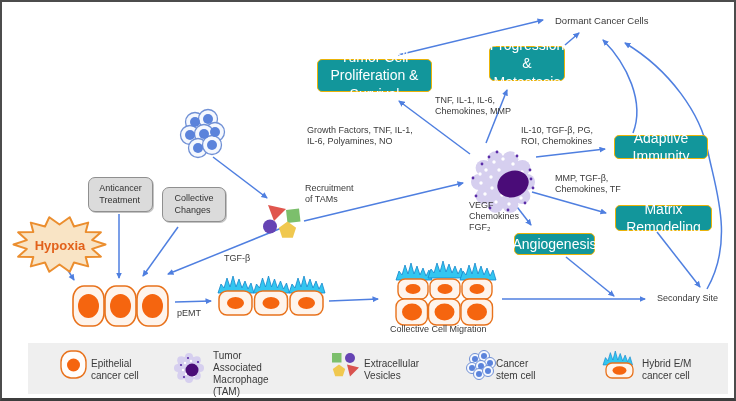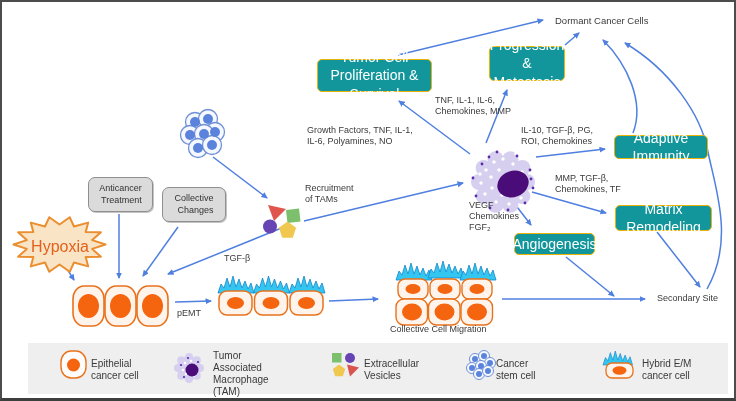--- a/index.html
+++ b/index.html
@@ -7,24 +7,24 @@
     font-family:"Liberation Sans",sans-serif;box-sizing:border-box;
     border:2px solid #4c4c4c;border-bottom:3px solid #3d3d3d;overflow:hidden}
   .legendbar{position:absolute;left:26px;top:341px;width:700px;height:51px;background:#efefef}
   svg.layer{position:absolute;left:0;top:0}
   .lbl{position:absolute;font-size:9px;line-height:1.22;color:#3a3a3a;white-space:pre-line}
   .lbl.center{text-align:left}
   .teal{position:absolute;background:#12969b;color:#fff;border:1px solid #eab308;border-radius:5px;
     display:flex;align-items:center;justify-content:center;text-align:center;
     font-size:14px;line-height:1.3;white-space:pre-line}
   .gray{position:absolute;background:#dbdbdb;border:1px solid #8f8f8f;border-radius:7px;
-    display:flex;align-items:center;justify-content:center;text-align:right;
+    display:flex;align-items:center;justify-content:center;text-align:left;
     font-size:9px;line-height:1.3;color:#333;white-space:pre-line;box-shadow:1px 1px 0 #c4c4c4}
   .hypoxia-text{position:absolute;left:22px;top:236px;width:72px;text-align:center;
-    font-weight:normal;font-size:16px;color:#e2611b}
+    font-weight:bold;font-size:13px;color:#e2611b}
   .legend-label{position:absolute;font-size:10px;line-height:1.2;color:#3a3a3a;white-space:pre-line}
 </style>
 </head>
 <body>
 
 <div class="figure">
 
   <div class="legendbar"></div>
 
   <svg class="layer" width="736" height="401" viewBox="0 0 736 401">

